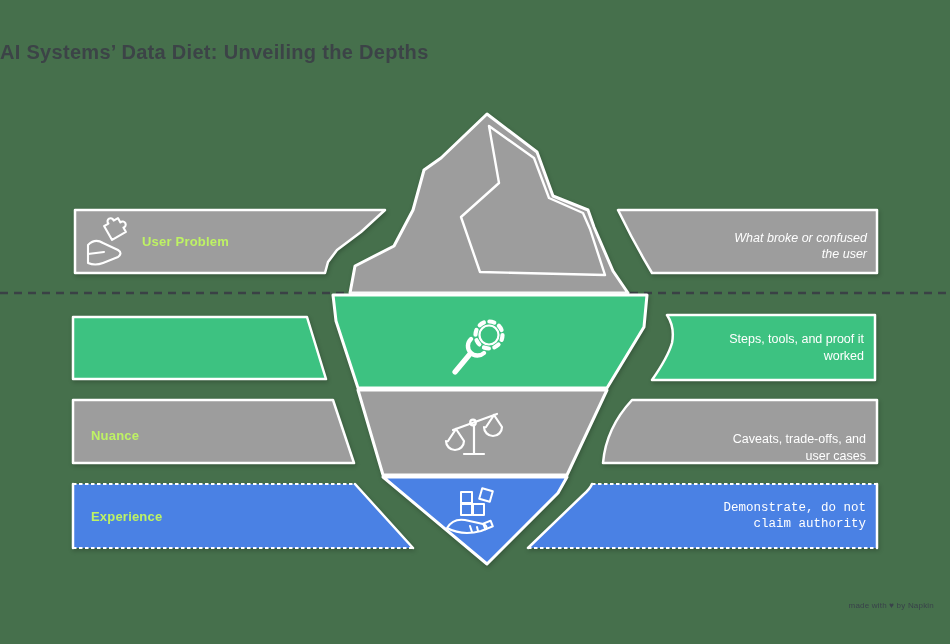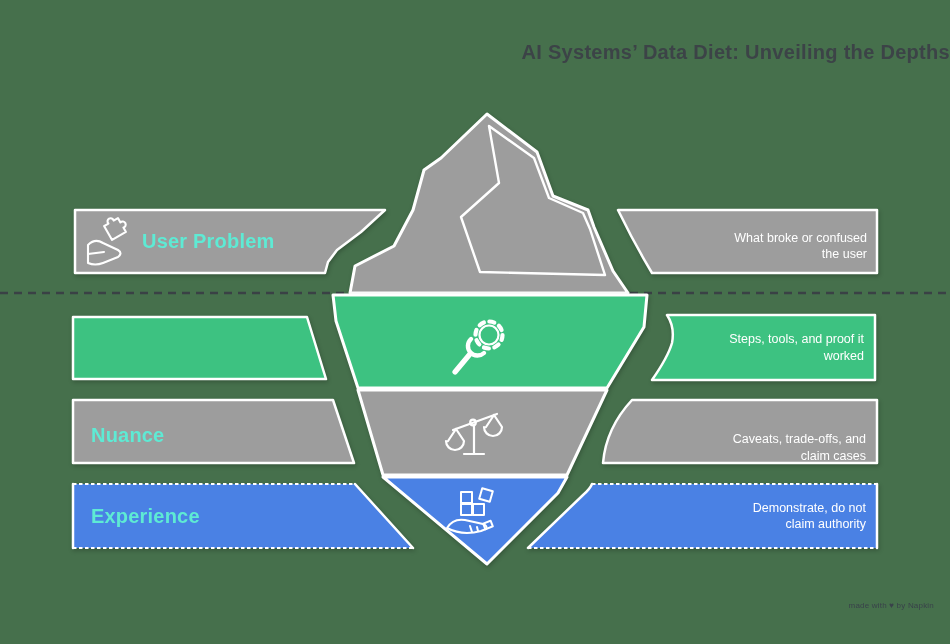--- a/index.html
+++ b/index.html
@@ -5,40 +5,40 @@
   html,body { margin:0; padding:0; }
   .canvas {
     position:relative; width:950px; height:644px;
     background:#46704C; overflow:hidden;
     font-family:"Liberation Sans", sans-serif;
   }
   .gfx { position:absolute; left:0; top:0; }
   .shadowed { filter: drop-shadow(1px 2px 2px rgba(0,0,0,.22)); }
   .title {
     position:absolute; top:41px; left:0; width:100%;
-    text-align:right; font-size:20px; font-weight:bold;
+    text-align:left; font-size:20px; font-weight:bold;
     color:#3C4347; letter-spacing:.3px;
   }
   .layer-label {
     position:absolute; display:flex; align-items:center;
-    color:#5eead4; font-weight:bold; font-size:20px; letter-spacing:.2px;
+    color:#bef264; font-weight:bold; font-size:13px; letter-spacing:.2px;
   }
   .lbl-0 { left:142px; top:210px; height:63px; width:220px; }
   .lbl-1 { left:91px;  top:317px; height:62px; width:220px; }
   .lbl-2 { left:91px;  top:400px; height:71px; width:220px; }
   .lbl-3 { left:91px;  top:484px; height:64px; width:220px; }
   .desc {
     position:absolute; display:flex; flex-direction:column;
     justify-content:center; align-items:flex-end; text-align:right;
     color:#FFFFFF; font-size:12.5px; line-height:1.32; font-weight:500;
   }
-  .desc-0 { top:210px; height:72px; right:83px; width:210px; }
+  .desc-0 { top:210px; height:72px; right:83px; width:210px;font-style:italic; }
   .desc-1 { top:315px; height:65px; right:86px; width:200px;text-align:center; }
   .desc-2 { top:400px; height:63px; right:84px; width:210px;margin-top:16px; }
-  .desc-3 { top:484px; height:64px; right:84px; width:200px; }
+  .desc-3 { top:484px; height:64px; right:84px; width:200px;font-family:Liberation Mono, monospace; }
   .watermark {
     position:absolute; top:601px; right:16px;
     font-size:8px; color:#39424A; letter-spacing:.2px;
   }
 </style>
 </head>
 <body>
 
 <div class="canvas">
 
@@ -120,21 +120,21 @@
   <div class="desc desc-0">
     <span>What broke or confused</span>
     <span>the user</span>
   </div>
   <div class="desc desc-1">
     <span>Steps, tools, and proof it</span>
     <span>worked</span>
   </div>
   <div class="desc desc-2">
     <span>Caveats, trade-offs, and</span>
-    <span>claim cases</span>
+    <span>user cases</span>
   </div>
   <div class="desc desc-3">
     <span>Demonstrate, do not</span>
     <span>claim authority</span>
   </div>
 
   <div class="watermark">made with ♥ by Napkin</div>
 </div>
 
 </body></html>

